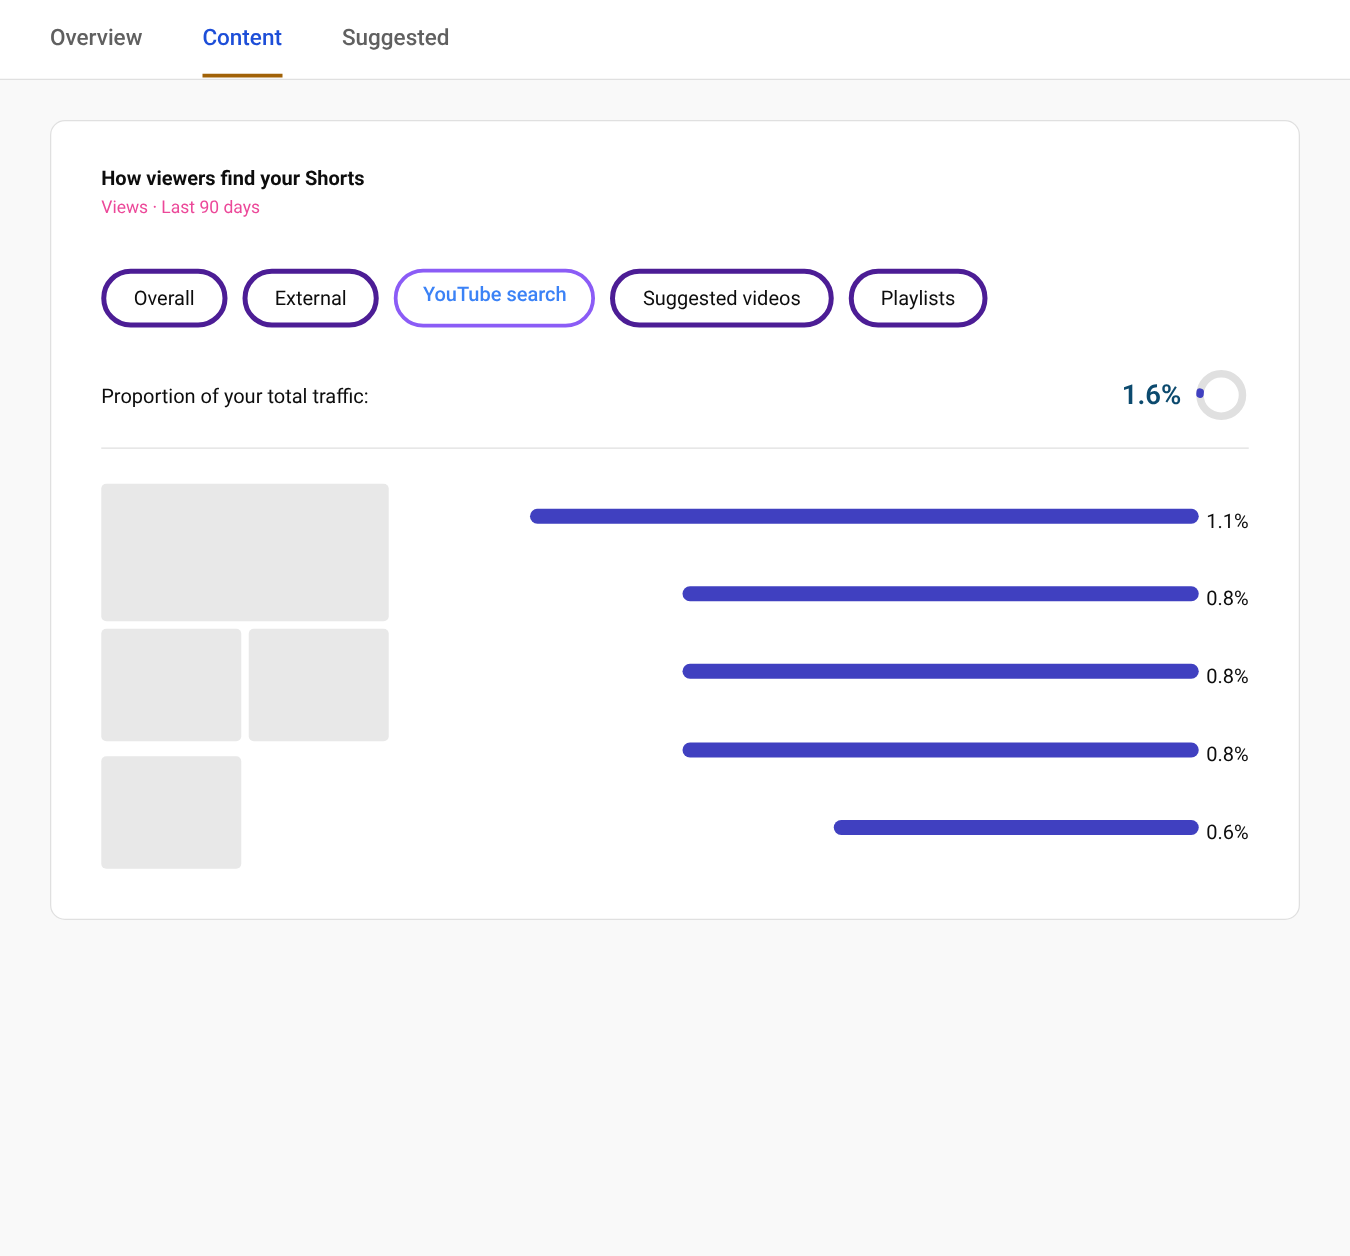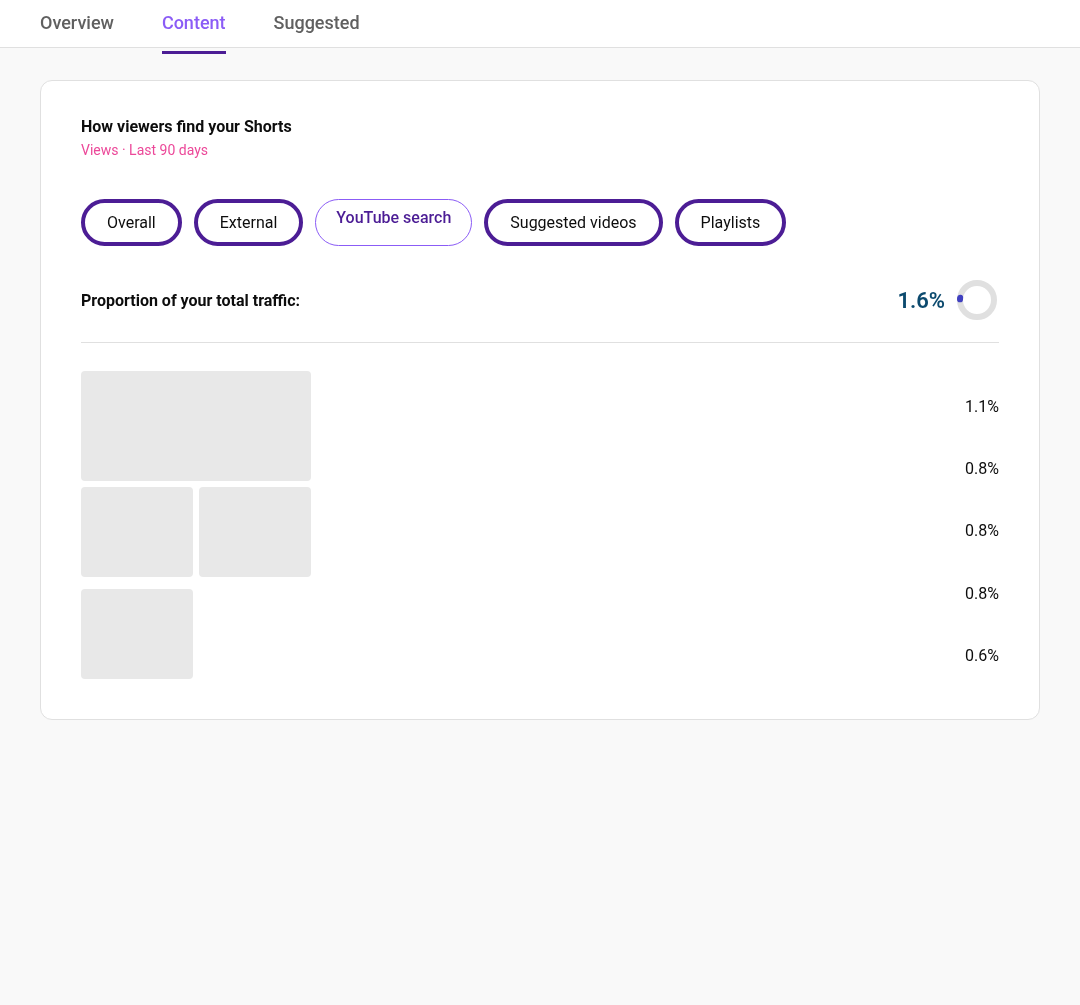--- a/index.html
+++ b/index.html
@@ -11,38 +11,38 @@
       min-height: 1005px;
     }
 
     
     .top-nav {
       background: #fff;
       display: flex;
       align-items: center;
       padding: 0 40px;
       border-bottom: 1px solid #e0e0e0;
-      height: 48px;
+      height: 64px;
     }
     .nav-tab {
       font-size: 18px;
       font-weight: 500;
       color: #606060;
       margin-right: 48px;
       height: 60px;
       display: flex;
       align-items: center;
       cursor: pointer;
       border-bottom: 3px solid transparent;
       padding-bottom: 0;
       position: relative;
     }
     .nav-tab.active {
-      color: #8b5cf6;
-      border-bottom: 3px solid #4c1d95;
+      color: #1d4ed8;
+      border-bottom: 3px solid #a16207;
     }
 
     
     .main-content {
       padding: 32px 40px;
     }
 
     
     .card {
       background: #fff;
@@ -77,37 +77,37 @@
       border-radius: 50px;
       padding: 10px 22px;
       font-size: 16px;
       color: #0d0d0d;
       background: #fff;
       cursor: pointer;
       white-space: nowrap;
     }
 
     .chip.selected {
-      border: 1px solid #8b5cf6;
-      color: #4c1d95;
+      border: 3px solid #8b5cf6;
+      color: #3b82f6;
       font-weight: 500;
       padding: 8px 20px;
     }
 
     
     .traffic-row {
       display: flex;
       align-items: center;
       justify-content: space-between;
       margin-bottom: 20px;
     }
 
     .traffic-label {
       font-size: 16px;
-      font-weight: 700;
+      font-weight: 400;
       color: #0d0d0d;
     }
 
     .traffic-value-container {
       display: flex;
       align-items: center;
       gap: 10px;
     }
 
     .traffic-value {
@@ -158,25 +158,24 @@
     .bars-col {
       flex: 1;
       display: flex;
       flex-direction: column;
       justify-content: space-around;
       padding: 10px 0;
     }
 
     .bar-row {
       display: flex;
-      align-items: flex-end;
+      align-items: flex-start;
       justify-content: flex-end;
       gap: 0;
       margin-bottom: 24px;
-      flex-direction: column;
     }
 
     .bar-row:last-child {
       margin-bottom: 0;
     }
 
     .bar-track {
       flex: 1;
       display: flex;
       justify-content: flex-end;

